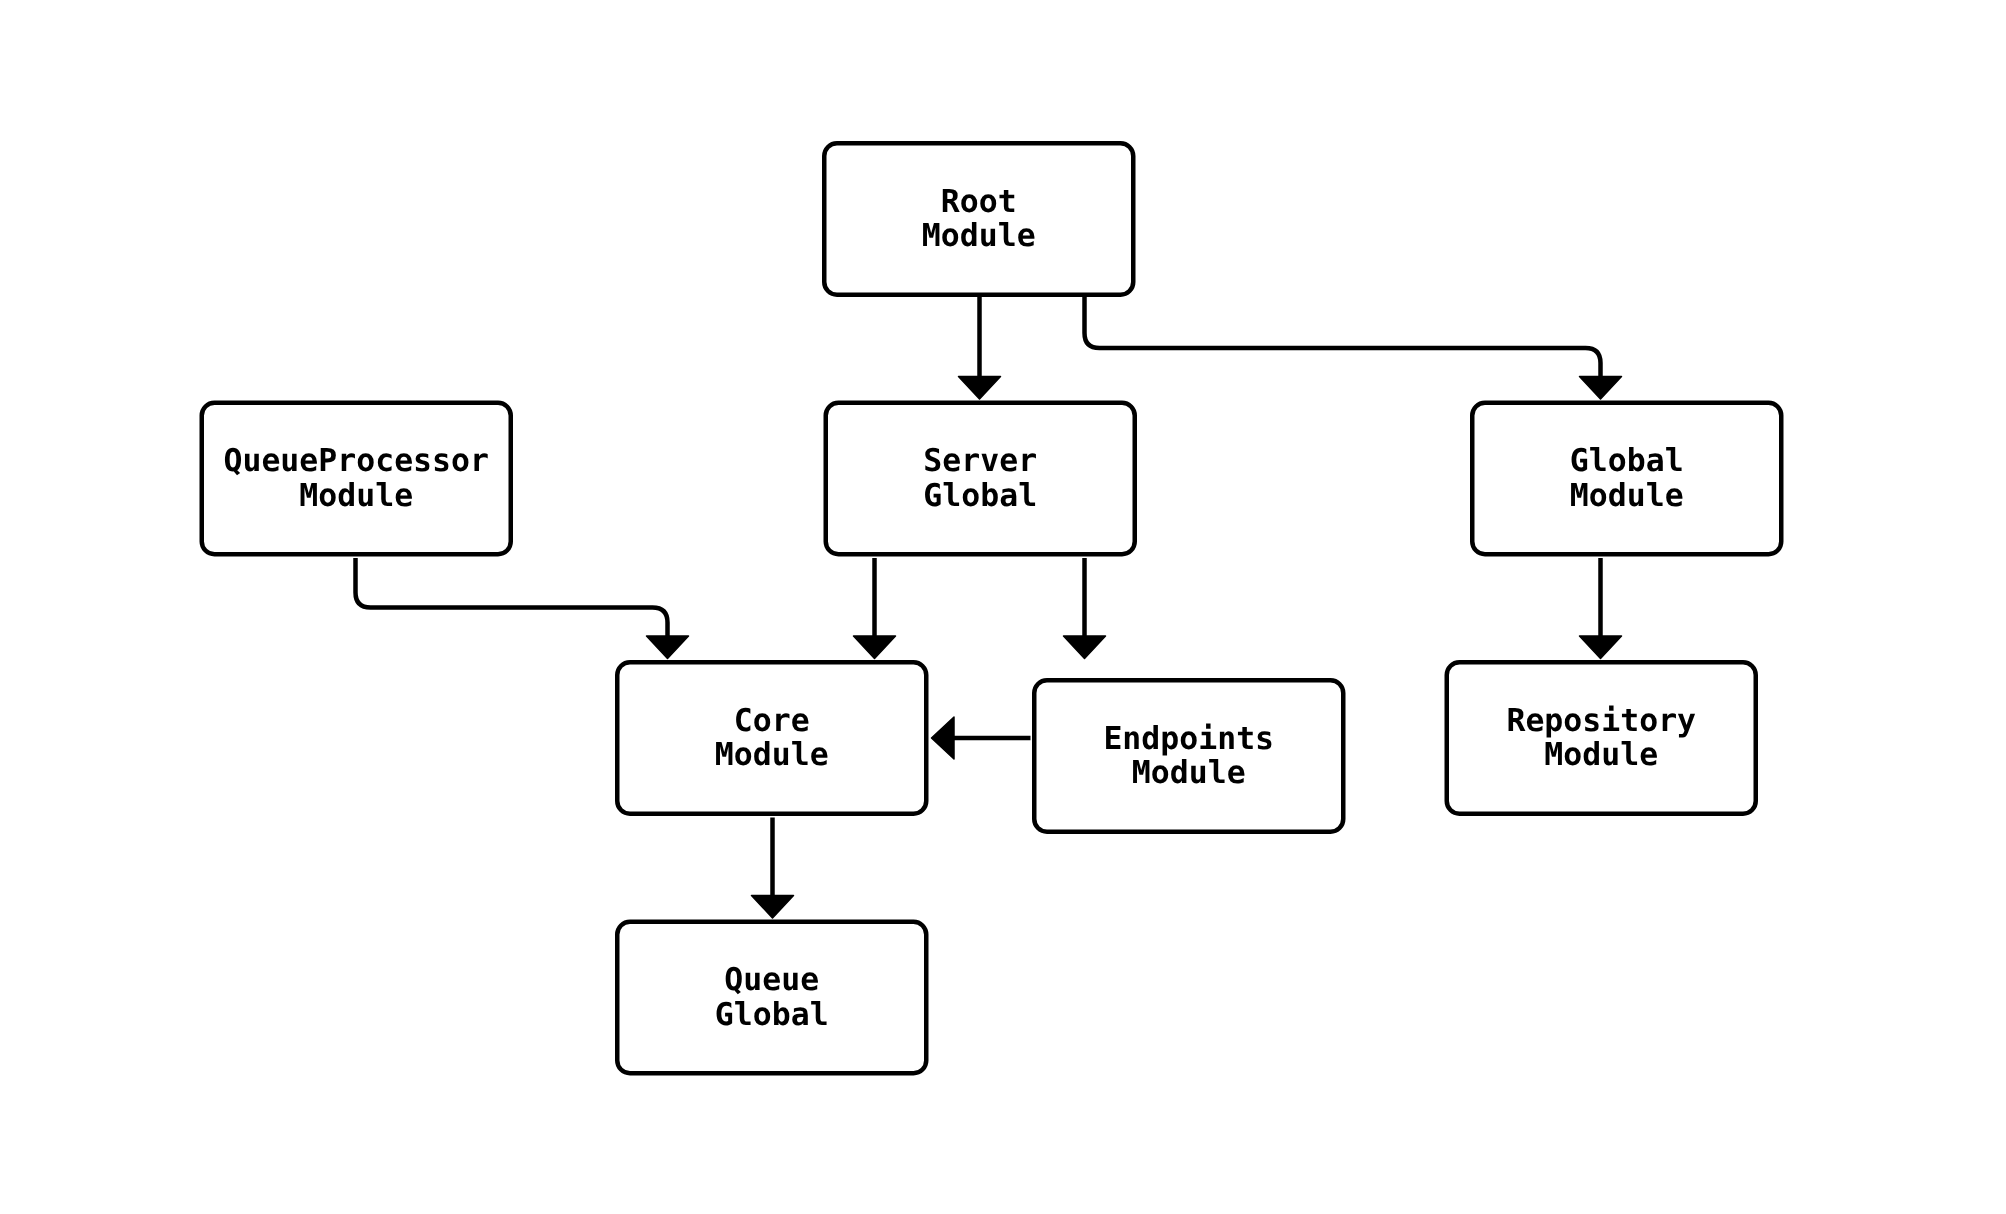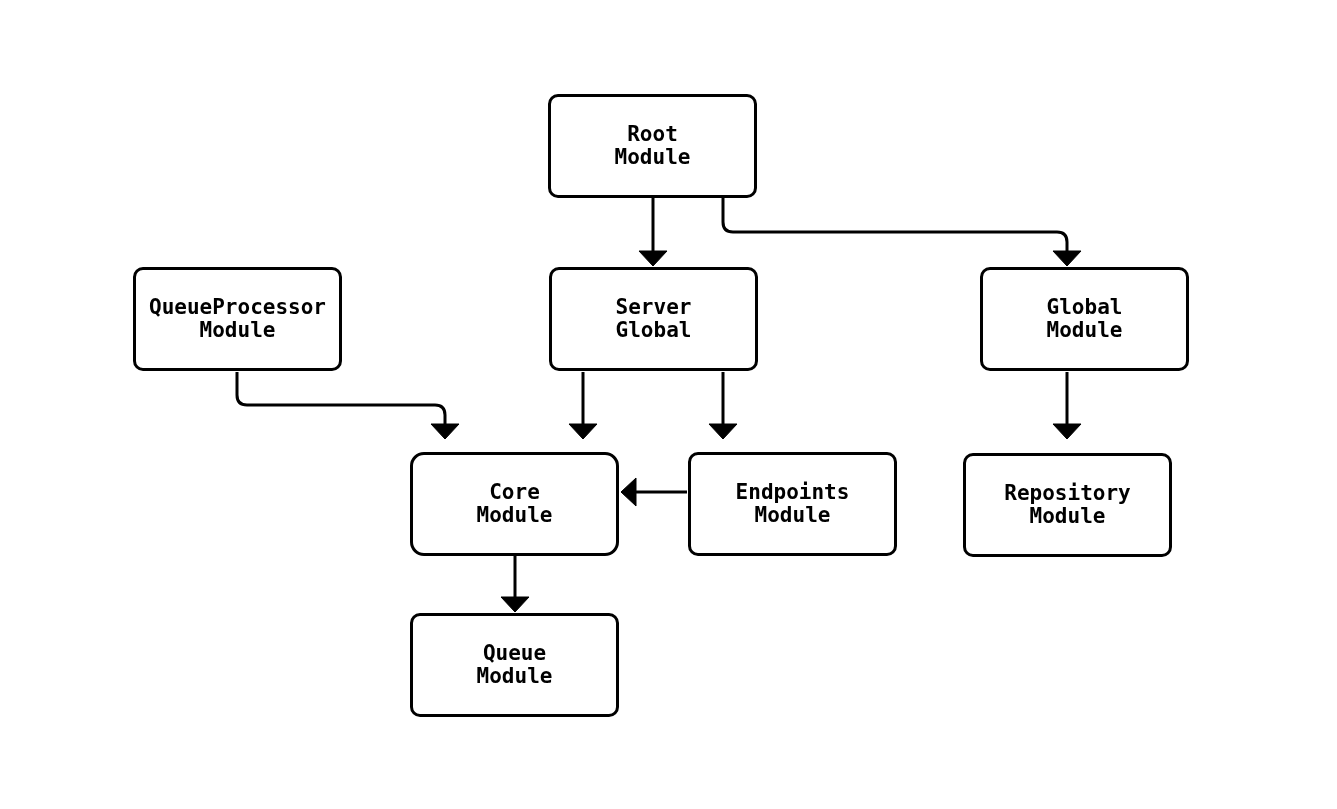--- a/index.html
+++ b/index.html
@@ -94,33 +94,33 @@
   <div class="node" style="left:549px; top:267px;">
     <div class="node-label">Server
 Global</div>
   </div>
 
   <div class="node" style="left:963px; top:267px;margin-left:17px;">
     <div class="node-label">Global
 Module</div>
   </div>
 
-  <div class="node" style="left:410px; top:452px;border-radius:14px;">
+  <div class="node" style="left:410px; top:440px;">
     <div class="node-label">Core
 Module</div>
   </div>
 
   <div class="node" style="left:688px; top:452px;">
     <div class="node-label">Endpoints
 Module</div>
   </div>
 
-  <div class="node" style="left:963px; top:440px;margin-top:13px;">
+  <div class="node" style="left:963px; top:440px;">
     <div class="node-label">Repository
 Module</div>
   </div>
 
   <div class="node" style="left:410px; top:613px;">
     <div class="node-label">Queue
-Module</div>
+Global</div>
   </div>
 
 </div>
 
 </body></html>

